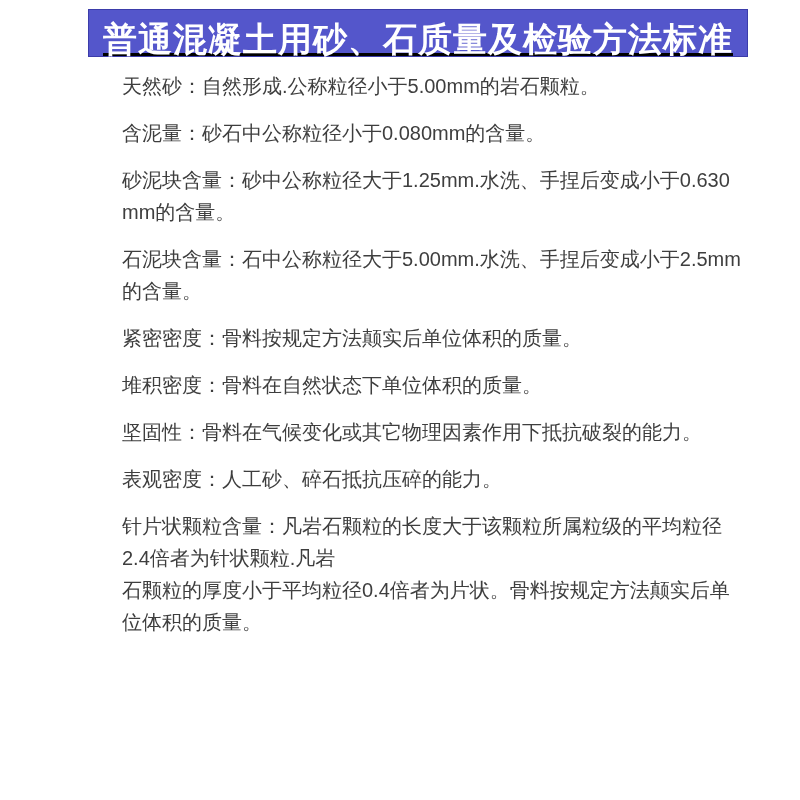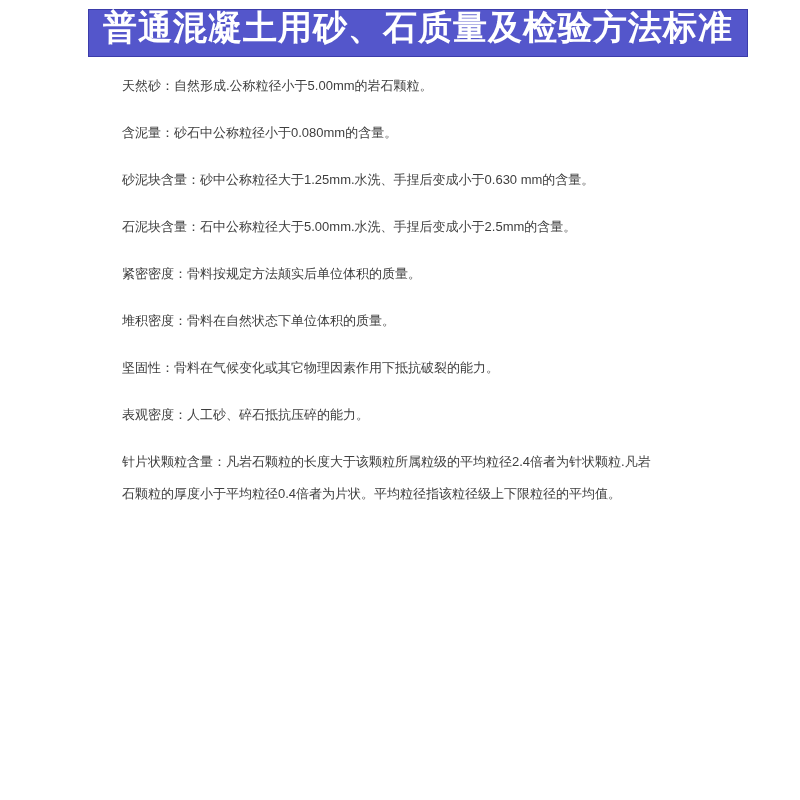--- a/index.html
+++ b/index.html
@@ -21,36 +21,36 @@
   .page{
     position:absolute;inset:0;
     background:var(--page-bg);
   }
   .banner{
     position:absolute;
     left:88px;top:9px;
     width:660px;height:48px;
     background:var(--banner-bg);
     border:1px solid var(--banner-border);
-    display:flex;align-items:flex-start;justify-content:center;
+    display:flex;align-items:flex-end;justify-content:center;text-decoration:underline;
   }
   .banner .title{
     color:var(--banner-fg);
     font-size:34px;
     font-weight:bold;
     letter-spacing:1px;
     white-space:nowrap;
     line-height:1;
   }
   .content{
     position:absolute;
     left:122px;top:70px;
     width:625px;
     color:var(--body-fg);
-    font-size:13px;
+    font-size:20px;
   }
   .content p{
     margin:0 0 15px 0;
     line-height:32px;
     white-space:pre-line;
   }
 </style>
 </head>
 <body>
 
@@ -63,16 +63,16 @@
   <div class="content">
     <p>天然砂：自然形成.公称粒径小于5.00mm的岩石颗粒。</p>
     <p>含泥量：砂石中公称粒径小于0.080mm的含量。</p>
     <p>砂泥块含量：砂中公称粒径大于1.25mm.水洗、手捏后变成小于0.630 mm的含量。</p>
     <p>石泥块含量：石中公称粒径大于5.00mm.水洗、手捏后变成小于2.5mm的含量。</p>
     <p>紧密密度：骨料按规定方法颠实后单位体积的质量。</p>
     <p>堆积密度：骨料在自然状态下单位体积的质量。</p>
     <p>坚固性：骨料在气候变化或其它物理因素作用下抵抗破裂的能力。</p>
     <p>表观密度：人工砂、碎石抵抗压碎的能力。</p>
     <p>针片状颗粒含量：凡岩石颗粒的长度大于该颗粒所属粒级的平均粒径2.4倍者为针状颗粒.凡岩
-石颗粒的厚度小于平均粒径0.4倍者为片状。平均粒径指该粒径级上下限粒径的平均值。</p>
+石颗粒的厚度小于平均粒径0.4倍者为片状。骨料按规定方法颠实后单位体积的质量。</p>
   </div>
 
 </div>
 
 </body></html>

